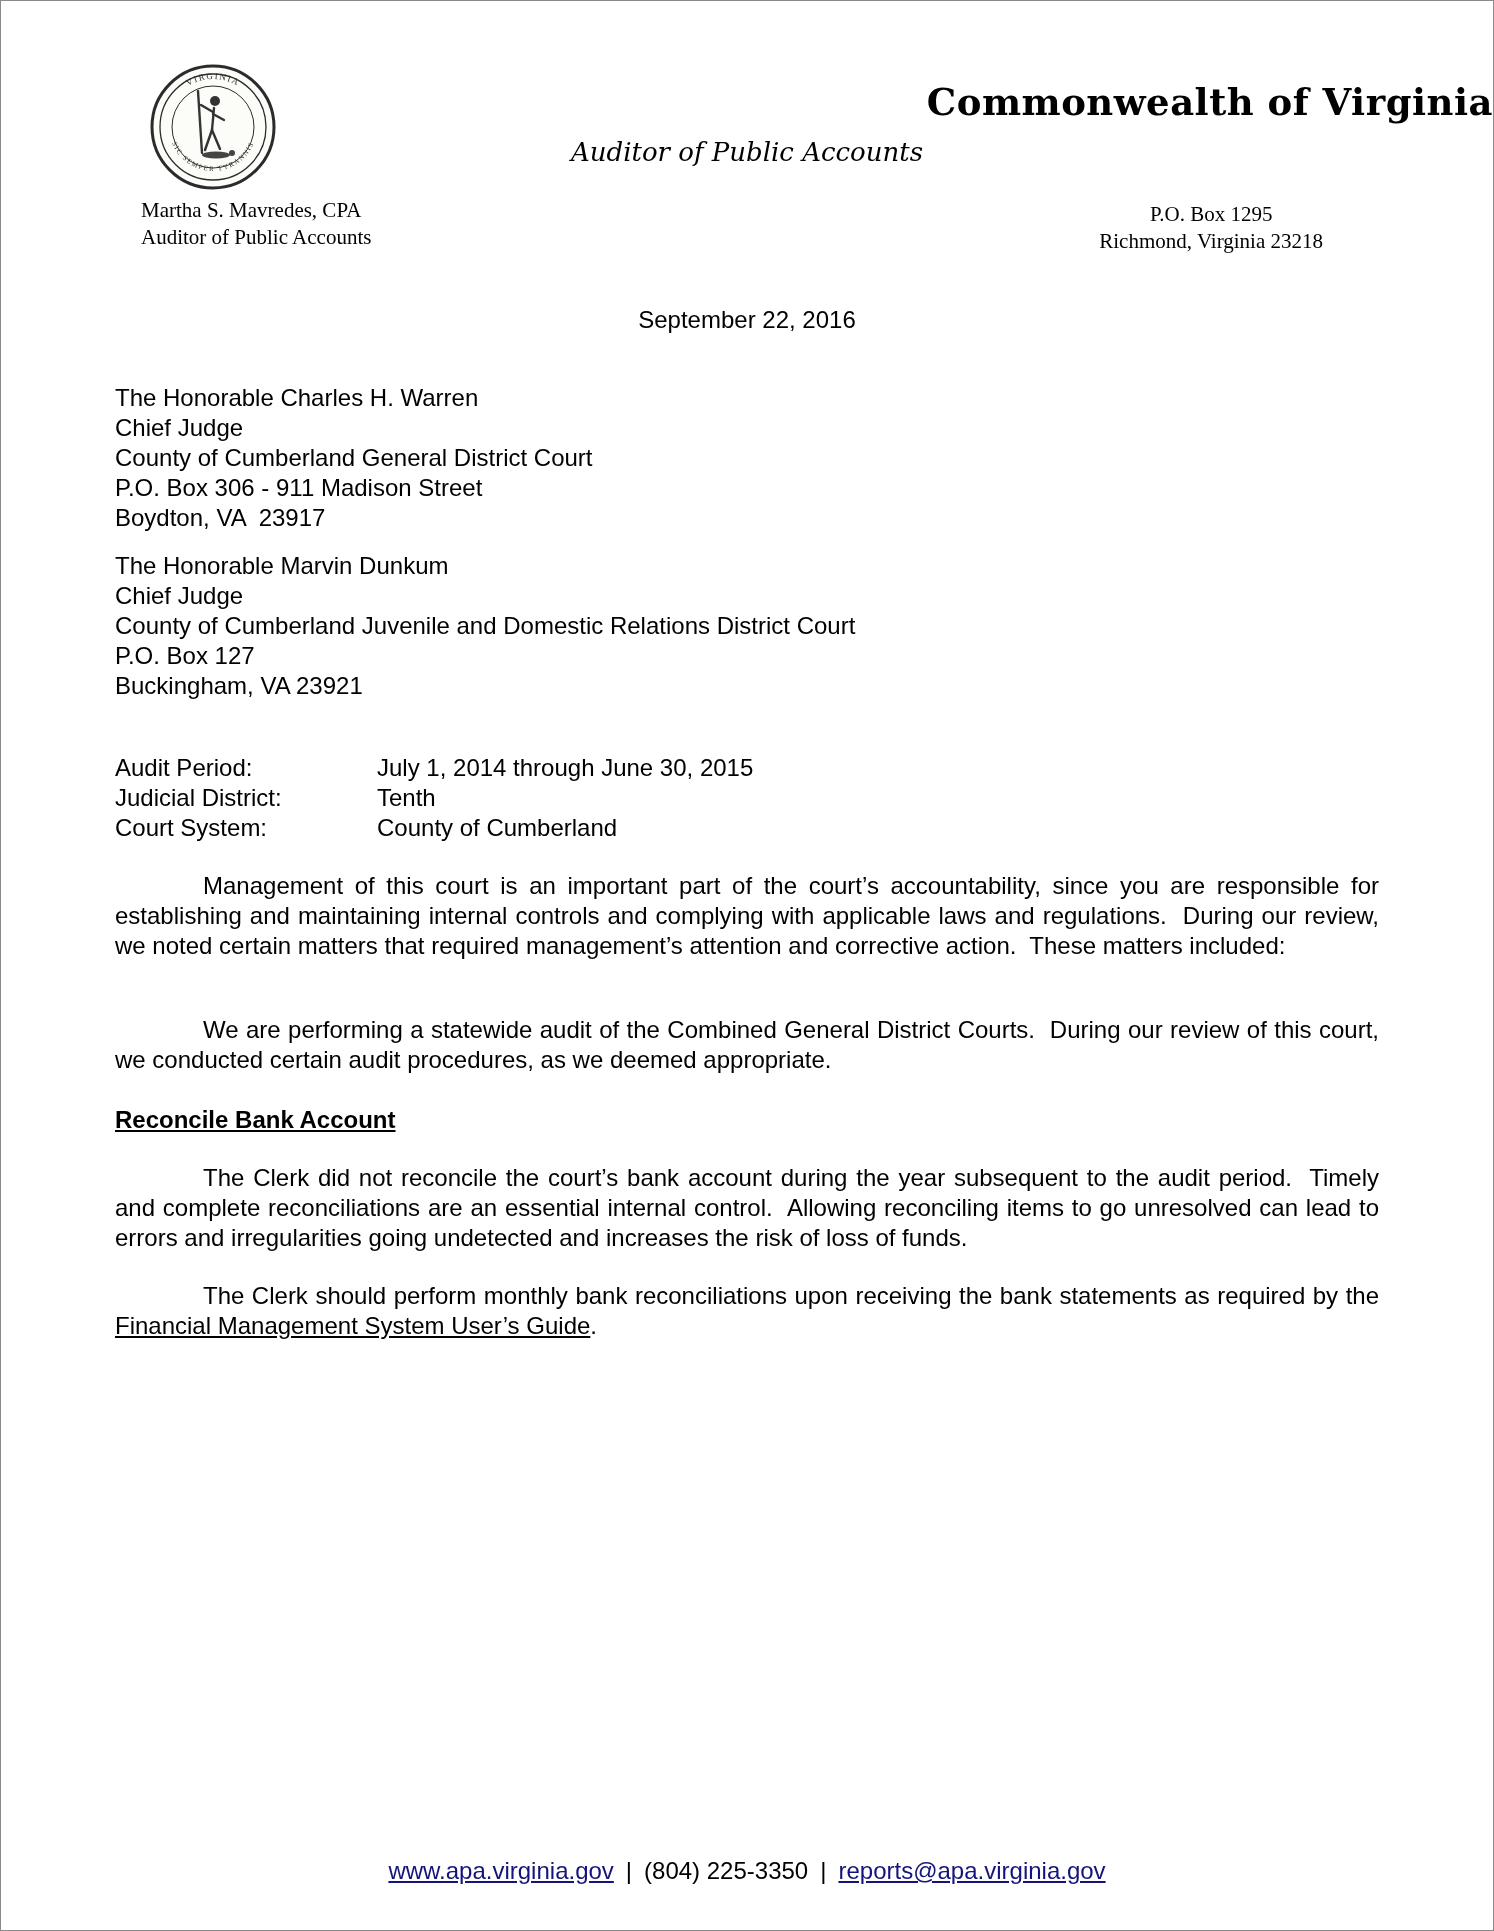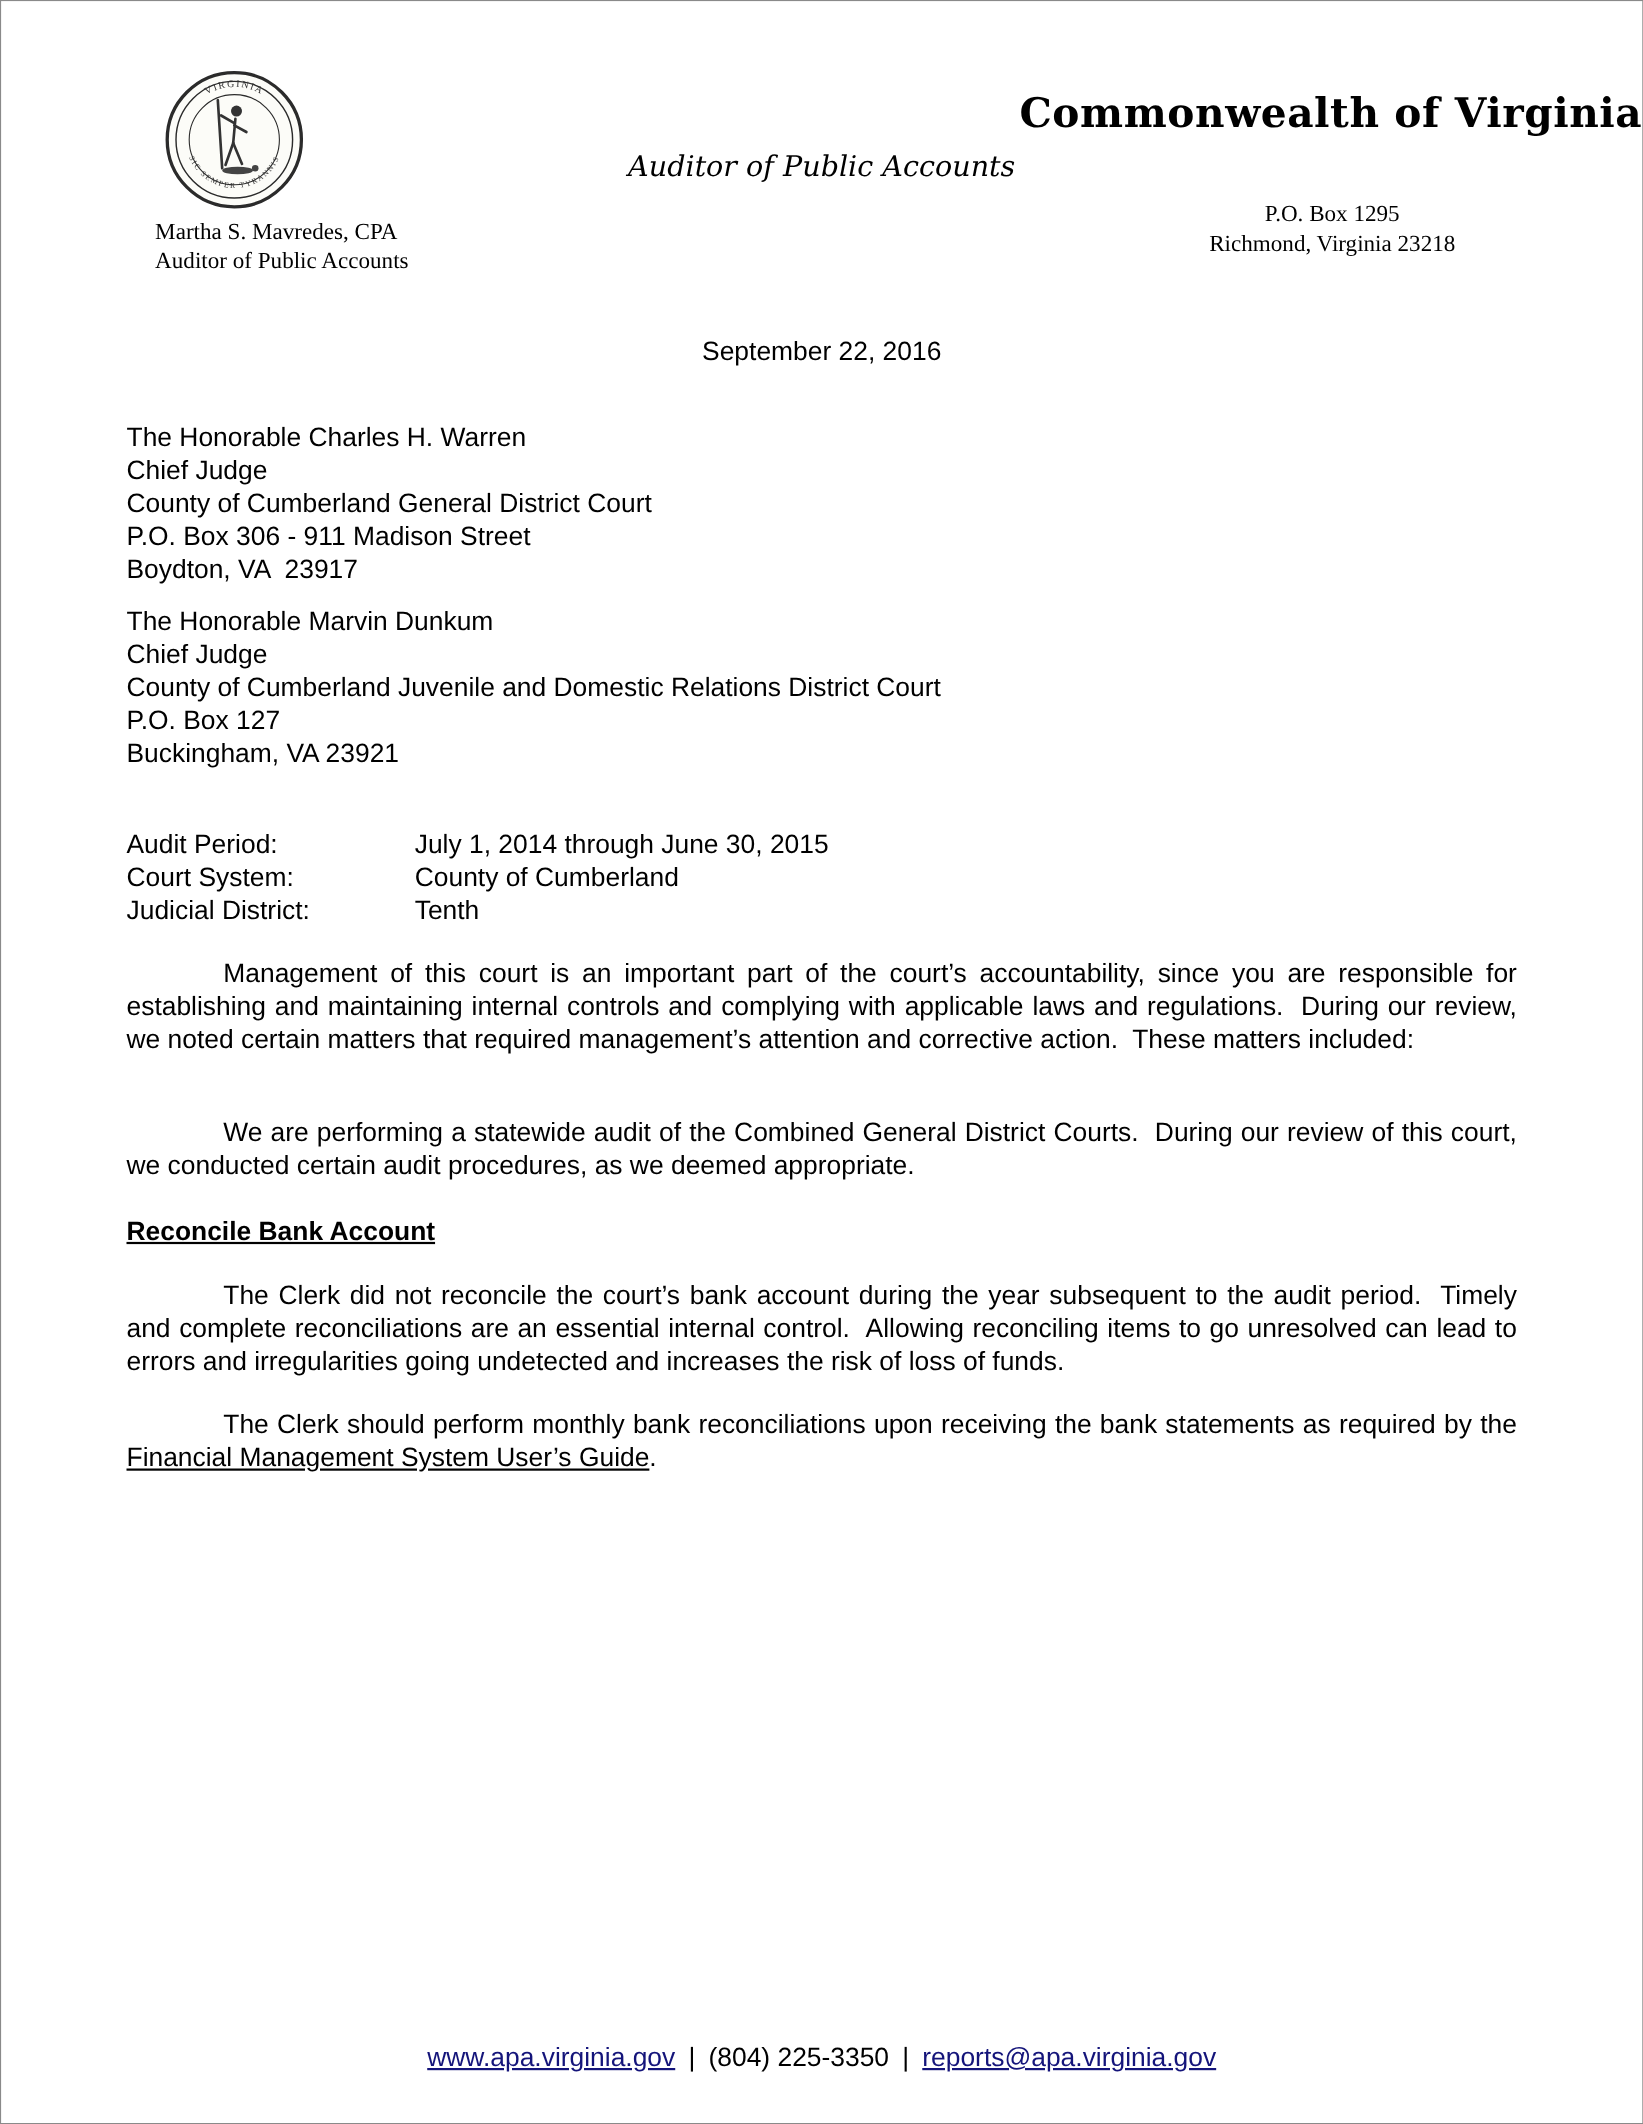--- a/index.html
+++ b/index.html
@@ -41,21 +41,21 @@
     line-height: 1.1;
   }
   .lh-block {
     position: absolute;
     font-family: "Liberation Serif", serif;
     font-size: 21px;
     line-height: 27px;
     text-align: center;
   }
   .lh-left  { left: 140px;  top: 196px; text-align: left; }
-  .lh-right { right: 170px; top: 180px; }
+  .lh-right { right: 170px; top: 200px; }
 
   
   .date {
     margin-top: 58px;
     text-align: center;
     font-size: 24px;
     line-height: 30px;
   }
   .content {
     padding: 0 114px 0 114px;
@@ -170,27 +170,27 @@
       <div class="addr-line">P.O. Box 127</div>
       <div class="addr-line">Buckingham, VA 23921</div>
     </div>
 
     <div class="audit-info">
       <div class="audit-row">
         <div class="audit-label">Audit Period:</div>
         <div class="audit-value">July 1, 2014 through June 30, 2015</div>
       </div>
       <div class="audit-row">
+        <div class="audit-label">Judicial District:</div>
+        <div class="audit-value">Tenth</div>
+      </div>
+      <div class="audit-row">
         <div class="audit-label">Court System:</div>
         <div class="audit-value">County of Cumberland</div>
       </div>
-      <div class="audit-row">
-        <div class="audit-label">Judicial District:</div>
-        <div class="audit-value">Tenth</div>
-      </div>
     </div>
 
     <p class="para">Management of this court is an important part of the court’s accountability, since you are responsible for establishing and maintaining internal controls and complying with applicable laws and regulations.  During our review, we noted certain matters that required management’s attention and corrective action.  These matters included:</p>
     <p class="para first">We are performing a statewide audit of the Combined General District Courts.  During our review of this court, we conducted certain audit procedures, as we deemed appropriate.</p>
 
     <h2 class="finding-heading">Reconcile Bank Account</h2>
 
     <p class="para">The Clerk did not reconcile the court’s bank account during the year subsequent to the audit period.  Timely and complete reconciliations are an essential internal control.  Allowing reconciling items to go unresolved can lead to errors and irregularities going undetected and increases the risk of loss of funds.</p>
 
     <p class="para"><span>The Clerk should perform monthly bank reconciliations upon receiving the bank statements as required by the </span><span class="u">Financial Management System User’s Guide</span><span>.</span></p>

